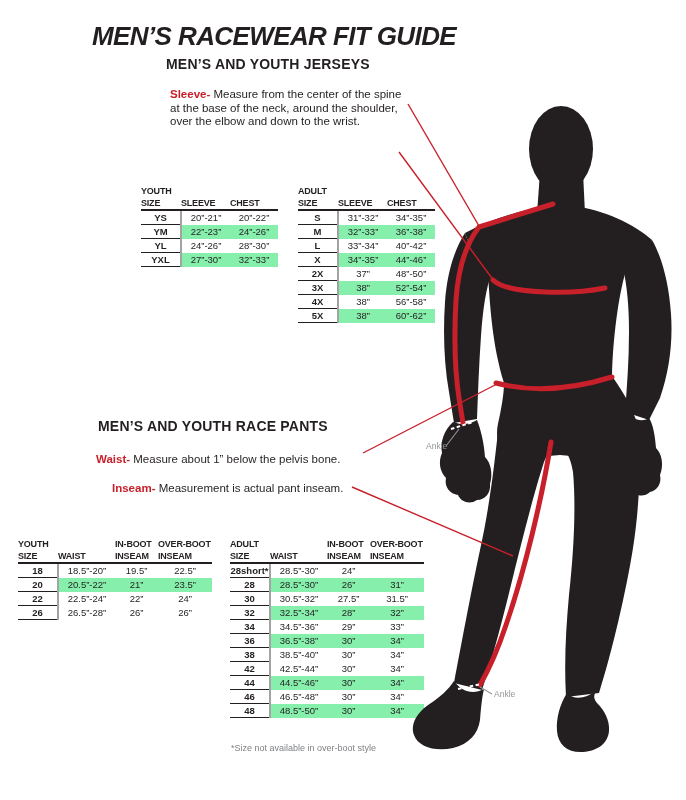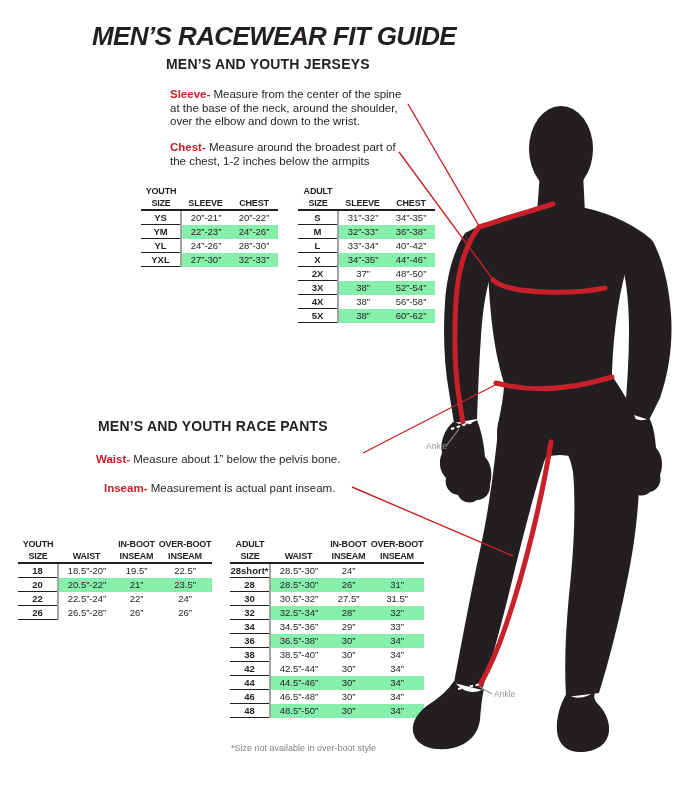--- a/index.html
+++ b/index.html
@@ -7,21 +7,21 @@
         font-family:"Liberation Sans",sans-serif;color:#231f20}
   .abs{position:absolute}
   .title{font-size:26px;font-weight:bold;font-style:italic;letter-spacing:-0.6px;white-space:nowrap}
   .section-heading{font-size:14px;font-weight:bold;letter-spacing:.2px;white-space:nowrap}
   .note{font-size:11.5px;line-height:13.5px;margin:4px}
   .note .red-label{color:#c8202a;font-weight:bold}
   .footnote{font-size:9px;color:#808285;white-space:nowrap}
   .fig-label{font-size:8.5px;color:#939598;white-space:nowrap}
 
   .size-table{border-collapse:collapse;table-layout:fixed;width:100%}
-  .size-table th{font-size:9px;font-weight:bold;text-align:center;white-space:nowrap;padding:0;letter-spacing:-.2px}
+  .size-table th{font-size:9px;font-weight:bold;text-align:left;white-space:nowrap;padding:0;letter-spacing:-.2px}
   .size-table th.h-top{height:13px;vertical-align:bottom}
   .size-table th.h-bot{height:13px;border-bottom:2px solid #231f20;vertical-align:middle}
   .size-table td{font-size:9.5px;text-align:center;height:13px;padding:0;white-space:nowrap}
   .size-table td.size-cell{font-weight:bold;border-bottom:1.5px solid #231f20;border-right:2px solid #a3a3a3}
   .size-table td.shade{background:#86efac}
 
   .t-youth-jerseys{left:141px;top:183px;width:137px}
   .t-adult-jerseys{left:298px;top:183px;width:137px}
   .t-youth-pants{left:18px;top:536px;width:194px}
   .t-adult-pants{left:230px;top:536px;width:194px}
@@ -39,27 +39,26 @@
 <body>
 
 <div class="page">
 
   <div class="abs title" style="left:92px;top:21px">MEN’S RACEWEAR FIT GUIDE</div>
 
   <div class="abs section-heading" style="left:166px;top:56px">MEN’S AND YOUTH JERSEYS</div>
 
   <p class="abs note" style="left:166px;top:84px;width:244px"><span class="red-label">Sleeve-</span><span> Measure from the center of the spine at the base of the neck, around the shoulder, over the elbow and down to the wrist.</span></p>
 
-  <p class="abs note" style="left:166px;top:137px;width:244px"><span class="red-label">Chest-</span><span> Measure around the broadest part of the chest, 1-2 inches below the armpits</span></p>
 
   <div class="abs section-heading" style="left:98px;top:418px">MEN’S AND YOUTH RACE PANTS</div>
 
   <p class="abs note" style="left:92px;top:449px;width:290px"><span class="red-label">Waist-</span><span> Measure about 1” below the pelvis bone.</span></p>
 
-  <p class="abs note" style="left:100px;top:478px;width:290px"><span class="red-label">Inseam-</span><span> Measurement is actual pant inseam.</span></p>
+  <p class="abs note" style="left:108px;top:478px;width:290px"><span class="red-label">Inseam-</span><span> Measurement is actual pant inseam.</span></p>
 
   <div class="abs t-youth-jerseys">
       <table class="size-table">
         <colgroup>
           <col>
           <col>
           <col>
         </colgroup>
         <thead>
           <tr>

